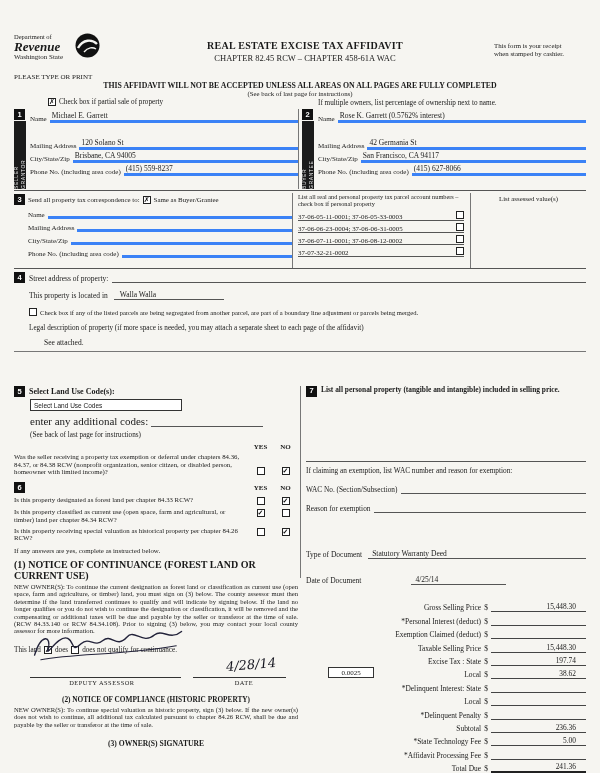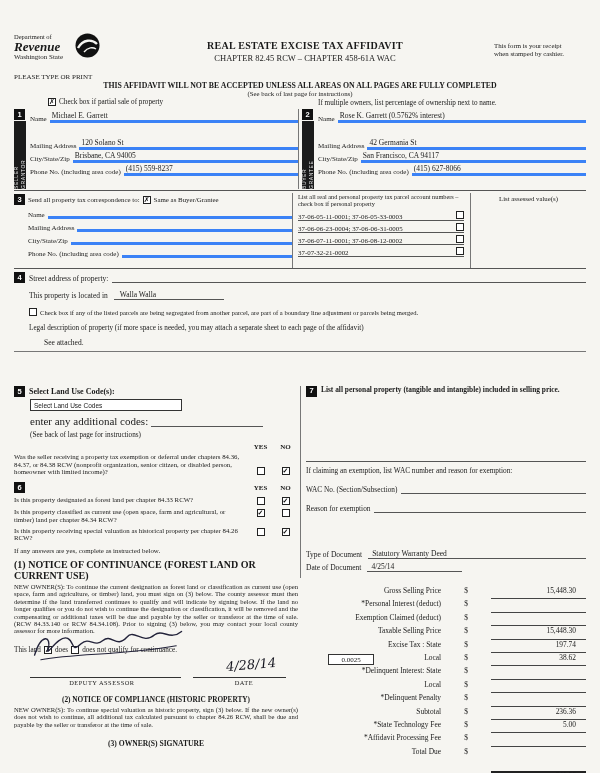--- a/index.html
+++ b/index.html
@@ -112,24 +112,24 @@
   .n3title { text-align:center; font-weight:bold; font-size:7.6px; margin-top:11px; }
 
   .s7head { display:flex; gap:4px; font-size:7.4px; font-weight:bold; line-height:8.5px; }
   .pp-space { height:64px; }
   .exempt { border-top:1px solid #555; padding:4px 0 6px 0; }
   .exempt-note { font-size:7.3px; }
   .wrow { display:flex; align-items:flex-end; margin-top:10px; font-size:7.3px; }
   .wline { flex:1; border-bottom:1px solid #555; margin-left:4px; height:9px; }
   .doc-row  { display:flex; align-items:flex-end; margin-top:30px; font-size:7.5px; }
   .doc-val  { flex:1; border-bottom:1px solid #555; margin-left:6px; padding-left:4px; }
-  .date-row { display:flex; align-items:flex-end; margin-top:3px; font-size:7.5px; }
+  .date-row { display:flex; align-items:flex-end; margin-top:16px; font-size:7.5px;gap:44px; }
   .date-val { width:95px; border-bottom:1px solid #555; margin-left:6px; padding-left:4px; }
   .money { margin-top:14px; }
-  .mrow { display:flex; height:13.4px; position:relative; font-size:7.4px;gap:20px; }
+  .mrow { display:flex; align-items:flex-end; height:13.4px; position:relative; font-size:7.4px; }
   .mlabel { flex:1; text-align:right; white-space:nowrap; }
   .mdollar{ width:10px; text-align:center; }
   .mval { width:95px; border-bottom:1px solid #444; text-align:right; padding-right:10px; line-height:9px; }
   .mrow.total .mval { border-bottom:2px solid #222;margin-top:24px; }
   .ratebox { position:absolute; left:22px; bottom:1px; width:46px; height:11px; border:1px solid #333;
              background:#fff; font-size:7px; display:flex; align-items:center; justify-content:center; }
 </style>
 </head>
 <body>
 

